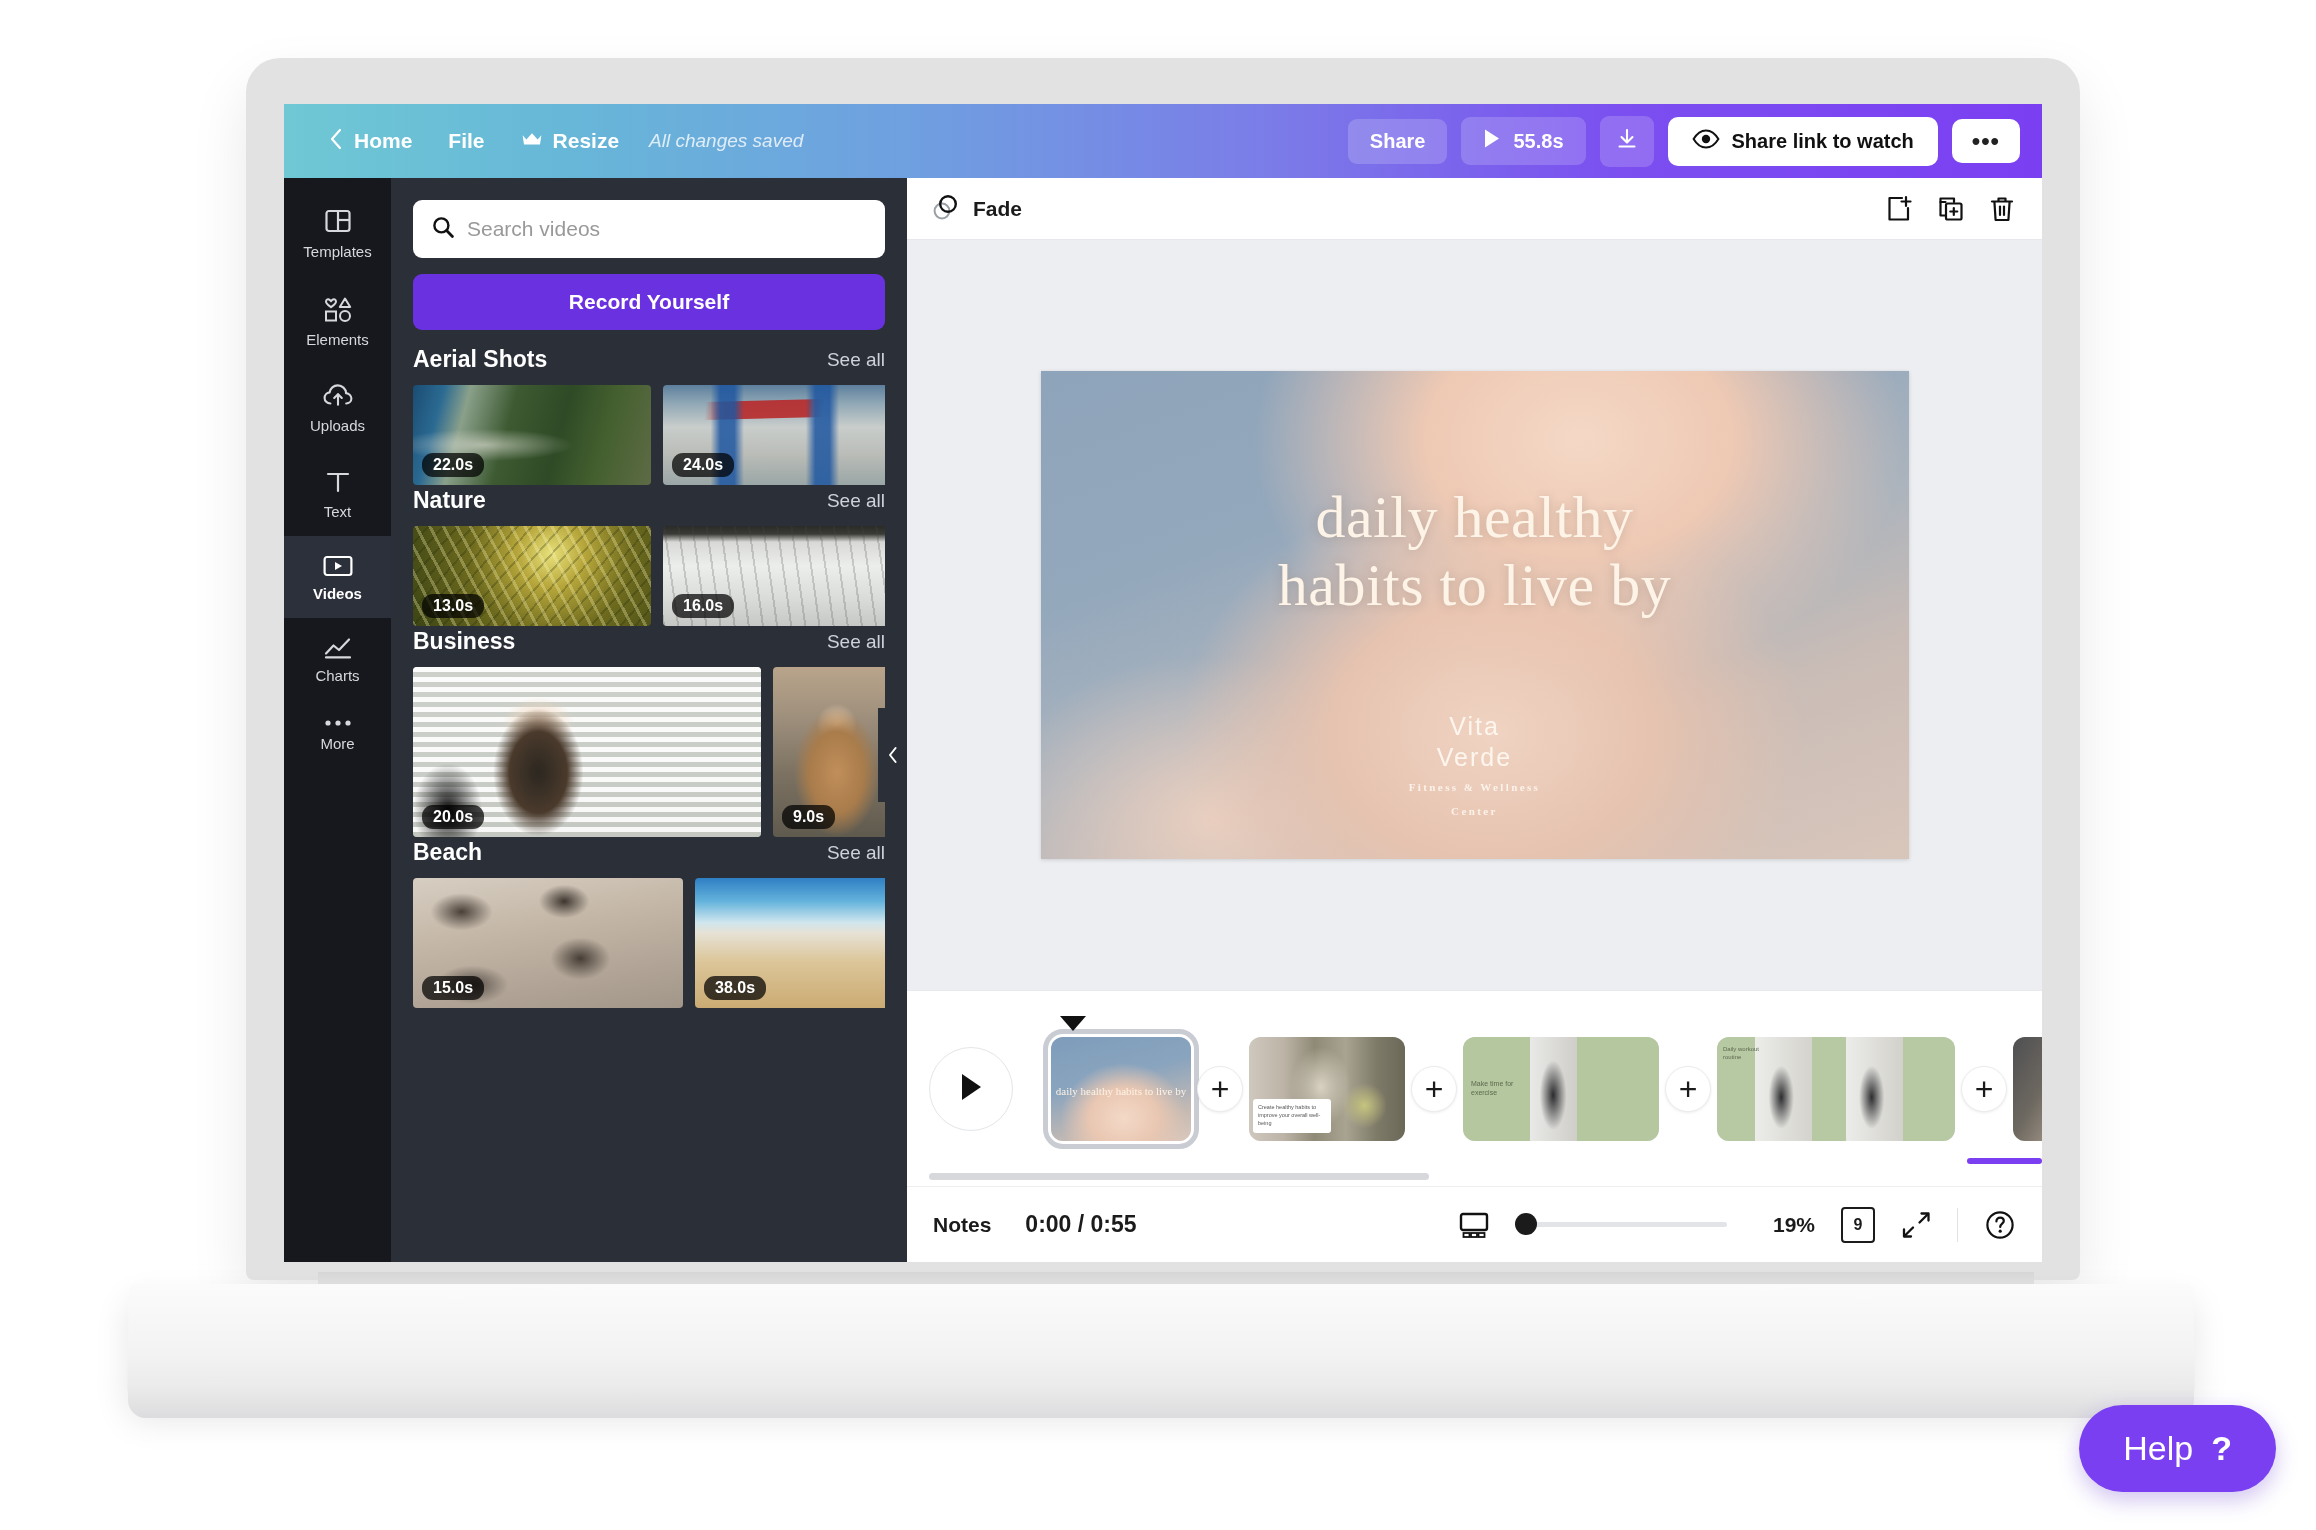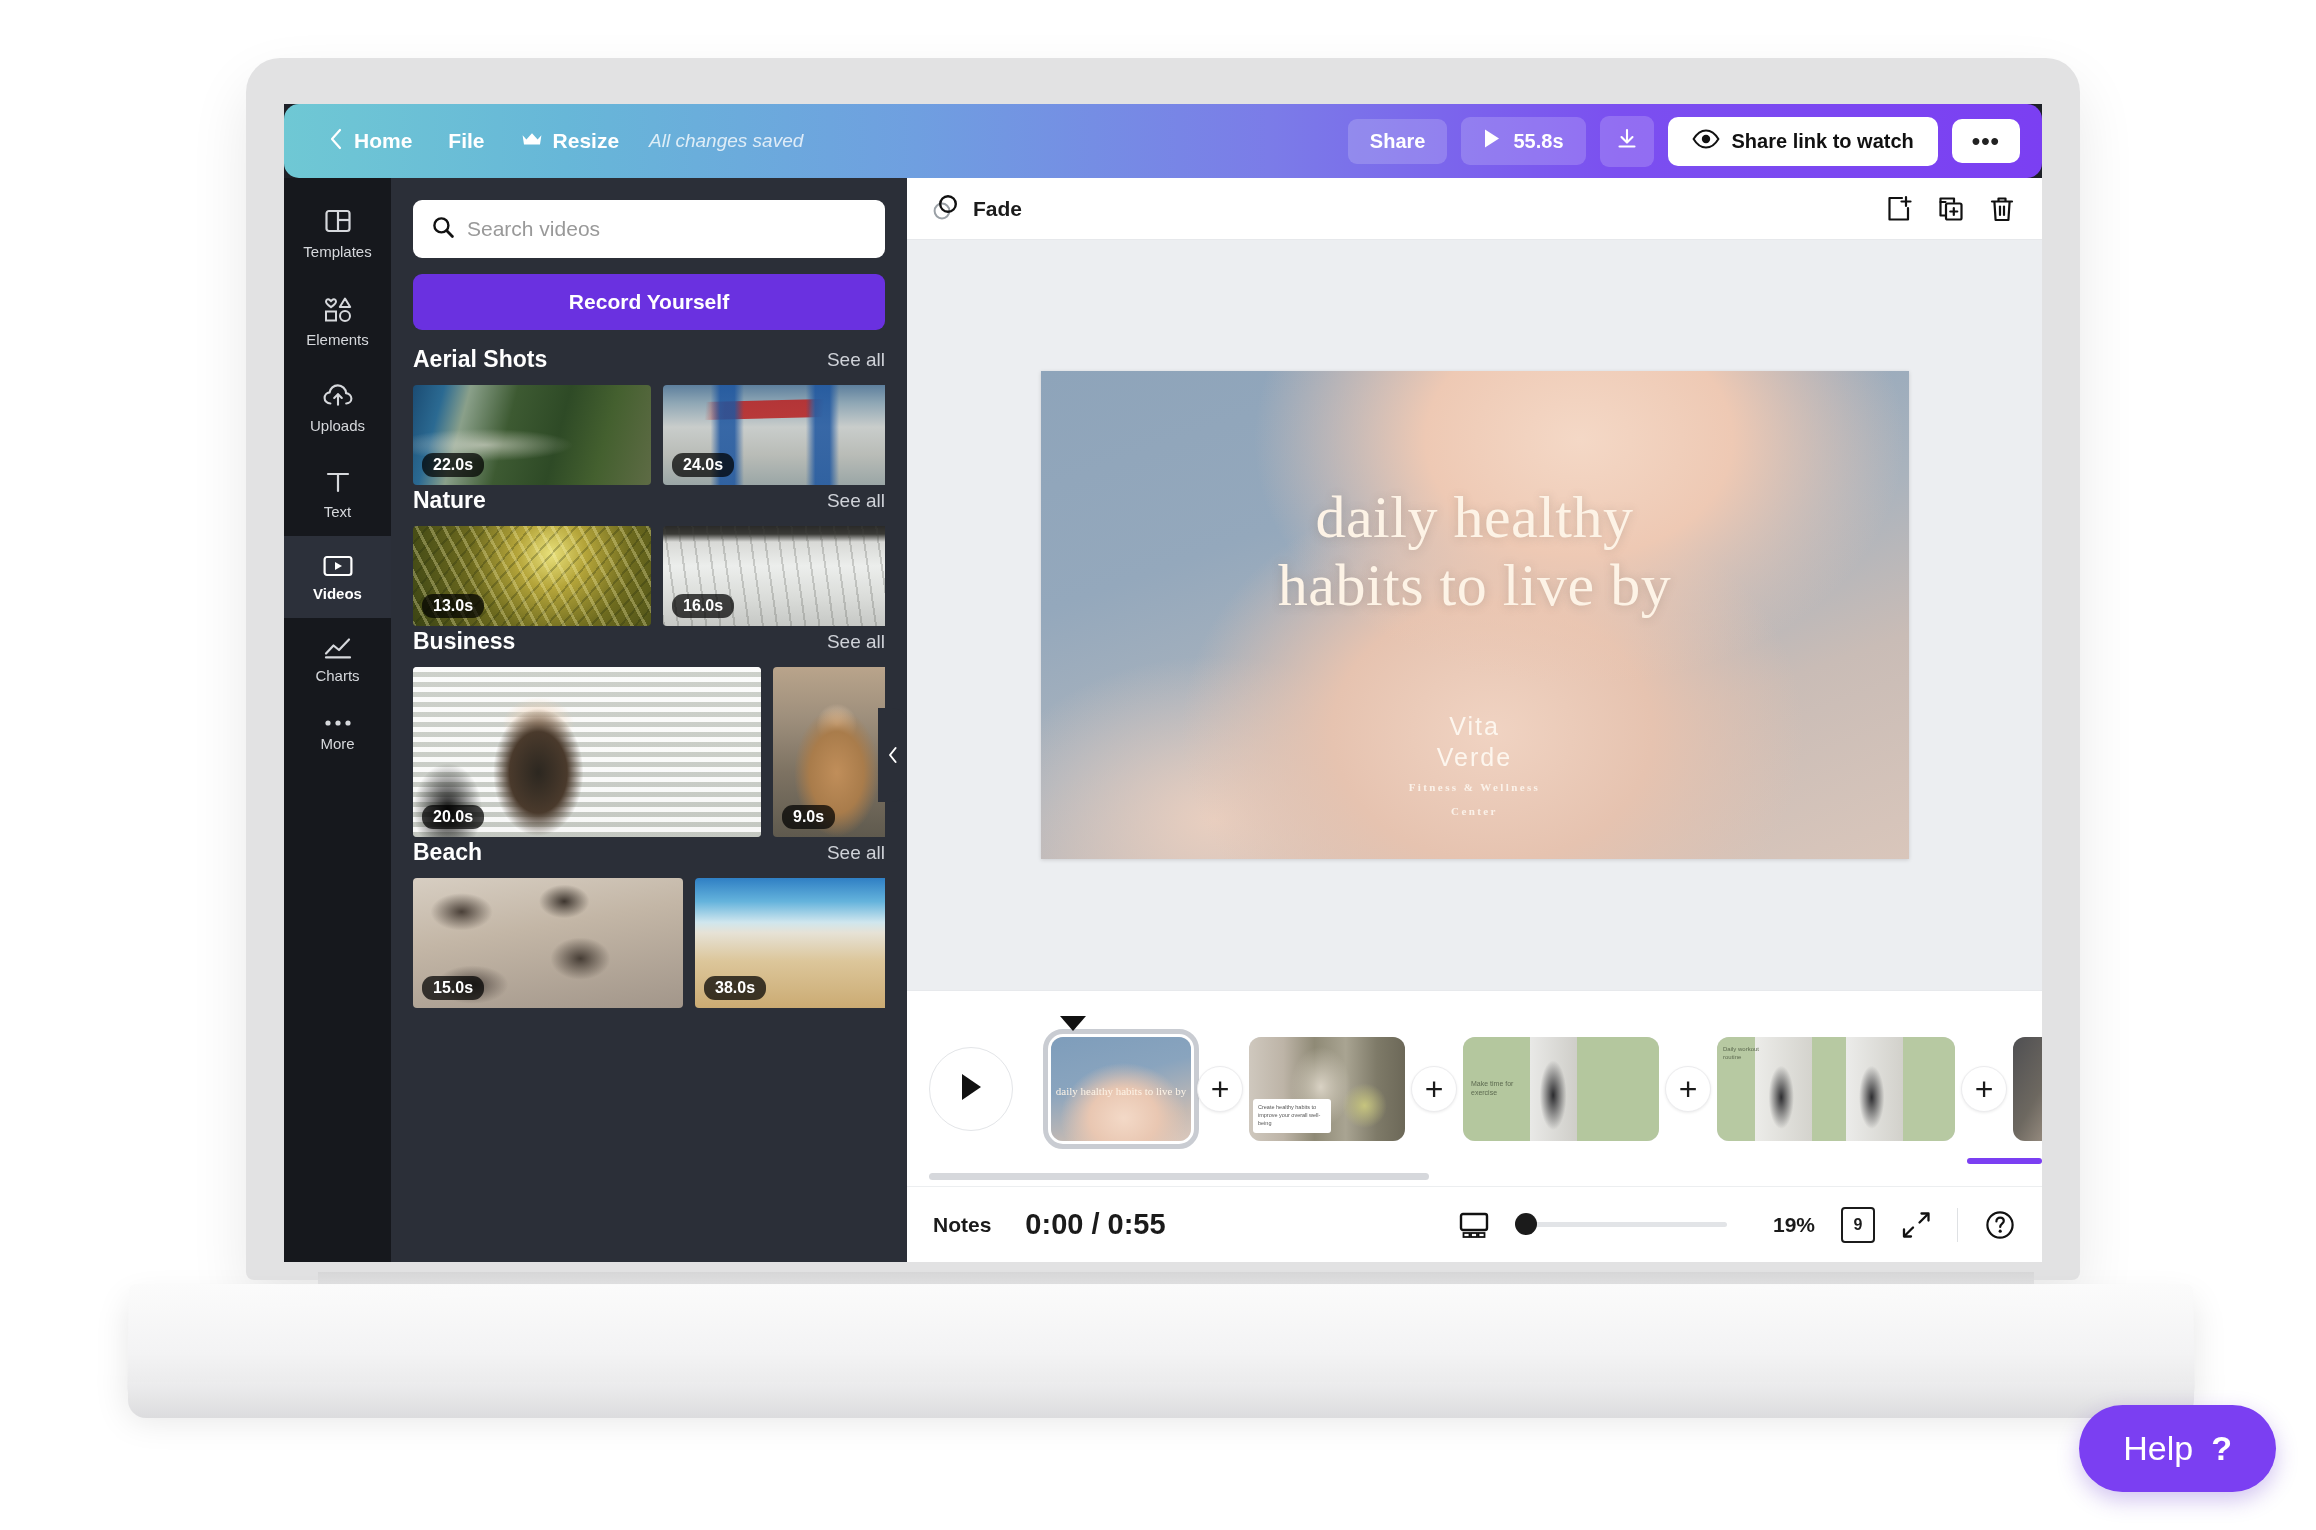--- a/index.html
+++ b/index.html
@@ -50,21 +50,20 @@
     border-radius: 0 0 18px 18px;
   }
 
   
   #topbar {
     height: 74px; flex: none;
     background: linear-gradient(90deg,#6fc8d4 0%, #67b7d8 16%, #6f9fe0 36%, #7b7ce8 56%, #7b4ff0 76%, #7b3ff2 100%);
     display: flex; align-items: center;
     padding: 0 22px 0 26px;
     color: #fff;
-    border-radius: 15px;
   }
   #topbar .left { display:flex; align-items:center; gap: 0; }
   .tb-item {
     display:flex; align-items:center; gap:10px;
     font-size: 21px; font-weight: 600;
     padding: 9px 18px; border-radius: 8px;
     color:#fff; cursor:pointer; white-space:nowrap;
   }
   #tb-saved { font-size: 19px; font-style: italic; color: rgba(255,255,255,.78); font-weight: 400; margin-left: 12px; }
   #topbar .right { margin-left:auto; display:flex; align-items:center; gap: 14px; }
@@ -240,21 +239,21 @@
     position:absolute; left: 22px; bottom: 6px; width: 500px; height: 7px;
     background:#d6d8dc; border-radius:4px; cursor:pointer;
   }
 
   
   #statusbar {
     height: 76px; flex:none; background:#fff; border-top:1px solid #eceef0;
     display:flex; align-items:center; padding: 0 26px 0 26px; gap: 0;
   }
   .sb-text { font-size: 21px; color:#1b1b1b; font-weight:600; cursor:pointer; }
-  .sb-time { font-size: 29px; color:#1b1b1b; margin-left: 34px; font-weight:600;text-align:right; }
+  .sb-time { font-size: 23px; color:#1b1b1b; margin-left: 34px; font-weight:600;text-align:right; }
   #statusbar .right { margin-left:auto; display:flex; align-items:center; gap: 26px; }
   #zoom-slider {
     width: 210px; height: 5px; background:#e2e4e7; border-radius:3px;
     position:relative; cursor:pointer;
   }
   #zoom-knob {
     position:absolute; left:-2px; top:-9px; width:22px; height:22px;
     border-radius:50%; background:#1b1b1b;
   }
   #zoom-pct { font-size: 21px; font-weight:700; color:#1b1b1b; min-width: 62px; text-align:right; }

